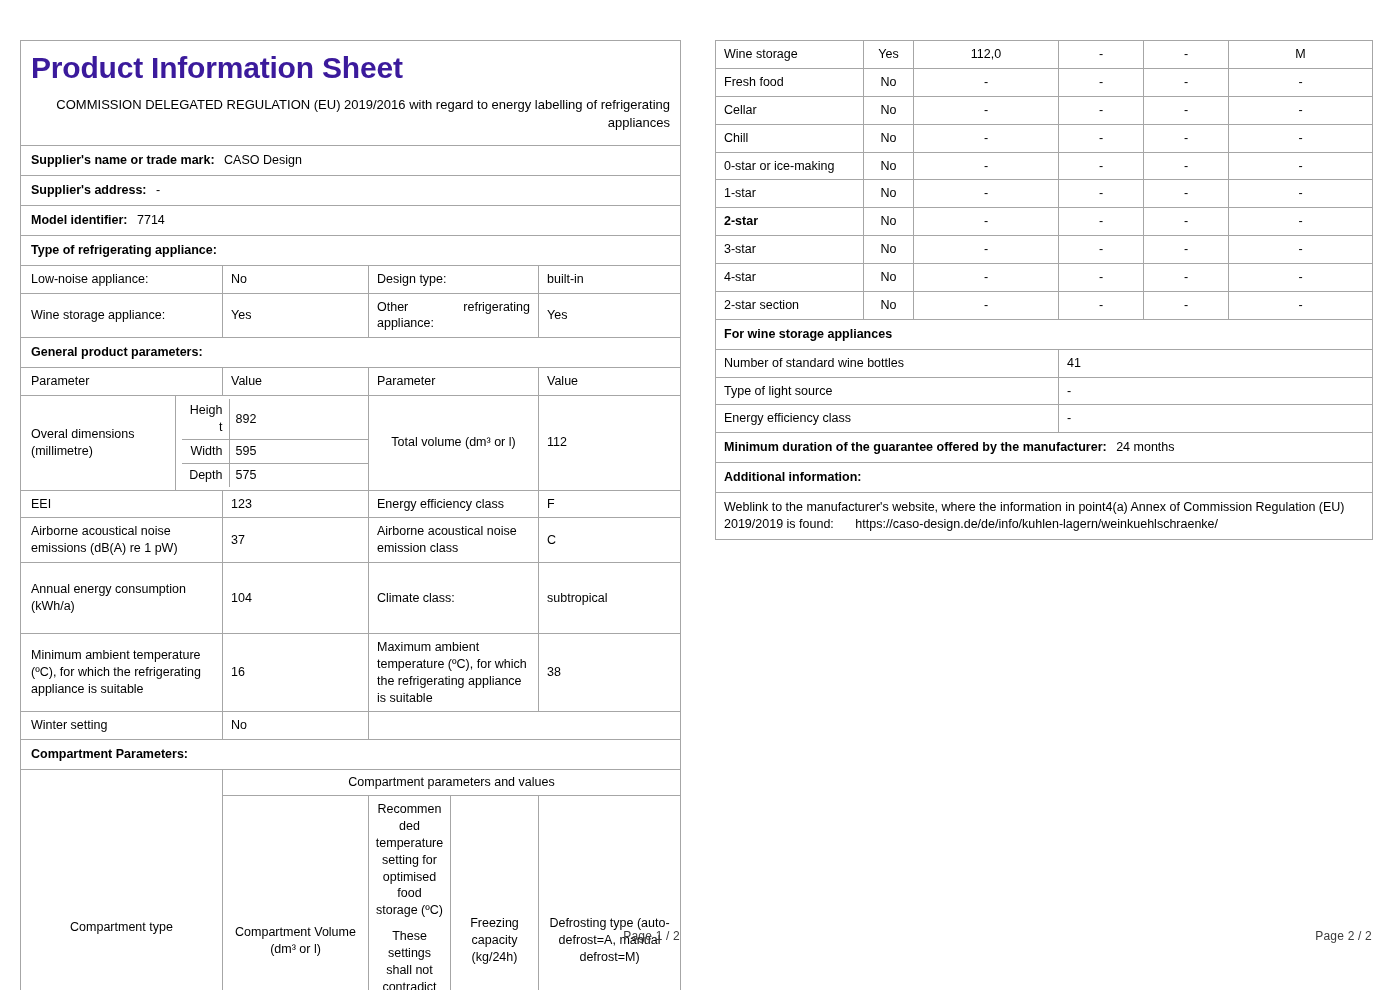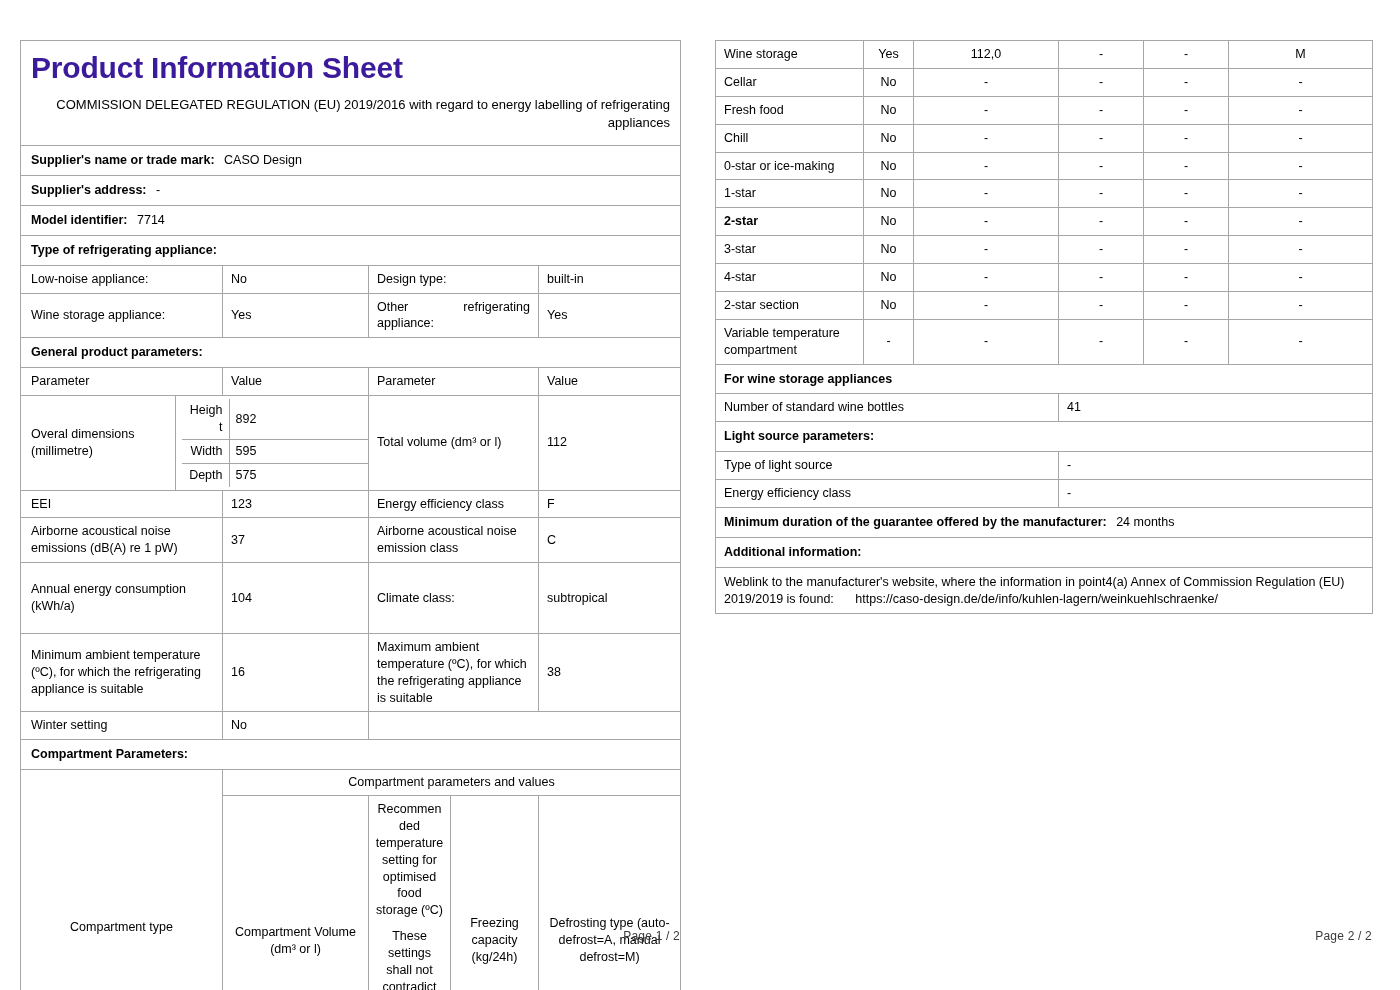--- a/index.html
+++ b/index.html
@@ -196,21 +196,21 @@
               <td style="text-align:right;">Width</td>
               <td>595</td>
             </tr>
             <tr>
               <td style="text-align:right;margin-left:46px;">Depth</td>
               <td>575</td>
             </tr>
           </tbody>
               </table>
         </td>
-        <td colspan="2" style="padding:5px 8px;">Total volume (dm³ or l)</td>
+        <td colspan="2" style="padding:5px 8px;text-align:center;">Total volume (dm³ or l)</td>
         <td style="padding:5px 8px;">112</td>
       </tr>
 
       <tr>
         <td colspan="2" style="padding:5px 10px;">EEI</td>
         <td style="padding:5px 8px;">123</td>
         <td colspan="2" style="padding:5px 8px;">Energy efficiency class</td>
         <td style="padding:5px 8px;">F</td>
       </tr>
 
@@ -280,38 +280,38 @@
           <tr>
         <td style="padding:5px 8px;">Wine storage</td>
         <td class="center" style="padding:5px 4px;">Yes</td>
         <td class="center" style="padding:5px 4px;">112,0</td>
         <td class="center" style="padding:5px 4px;">-</td>
         <td class="center" style="padding:5px 4px;">-</td>
         <td class="center" style="padding:5px 4px;">M</td>
       </tr>
 
       <tr>
+        <td style="padding:5px 8px;">Fresh food</td>
+        <td class="center" style="padding:5px 4px;">No</td>
+        <td class="center" style="padding:5px 4px;">-</td>
+        <td class="center" style="padding:5px 4px;">-</td>
+        <td class="center" style="padding:5px 4px;">-</td>
+        <td class="center" style="padding:5px 4px;">-</td>
+      </tr>
+
+      <tr>
         <td style="padding:5px 8px;">Cellar</td>
         <td class="center" style="padding:5px 4px;">No</td>
         <td class="center" style="padding:5px 4px;">-</td>
         <td class="center" style="padding:5px 4px;">-</td>
         <td class="center" style="padding:5px 4px;">-</td>
         <td class="center" style="padding:5px 4px;">-</td>
       </tr>
 
       <tr>
-        <td style="padding:5px 8px;">Fresh food</td>
-        <td class="center" style="padding:5px 4px;">No</td>
-        <td class="center" style="padding:5px 4px;">-</td>
-        <td class="center" style="padding:5px 4px;">-</td>
-        <td class="center" style="padding:5px 4px;">-</td>
-        <td class="center" style="padding:5px 4px;">-</td>
-      </tr>
-
-      <tr>
         <td style="padding:5px 8px;">Chill</td>
         <td class="center" style="padding:5px 4px;">No</td>
         <td class="center" style="padding:5px 4px;">-</td>
         <td class="center" style="padding:5px 4px;">-</td>
         <td class="center" style="padding:5px 4px;">-</td>
         <td class="center" style="padding:5px 4px;">-</td>
       </tr>
 
       <tr>
         <td style="padding:5px 8px;">0-star or ice-making</td>
@@ -360,41 +360,30 @@
 
       <tr>
         <td style="padding:5px 8px;">2-star section</td>
         <td class="center" style="padding:5px 4px;">No</td>
         <td class="center" style="padding:5px 4px;">-</td>
         <td class="center" style="padding:5px 4px;">-</td>
         <td class="center" style="padding:5px 4px;">-</td>
         <td class="center" style="padding:5px 4px;">-</td>
       </tr>
 
-      <tr>
-        <td class="tallcell" style="padding:5px 8px;">Variable temperature compartment</td>
-        <td class="center" style="padding:5px 4px;">-</td>
-        <td class="center" style="padding:5px 4px;">-</td>
-        <td class="center" style="padding:5px 4px;">-</td>
-        <td class="center" style="padding:5px 4px;">-</td>
-        <td class="center" style="padding:5px 4px;">-</td>
-      </tr>
 
       <tr>
         <td colspan="6" class="bold" style="padding:6px 8px;">For wine storage appliances</td>
       </tr>
 
       <tr>
         <td colspan="3" style="padding:5px 8px;">Number of standard wine bottles</td>
         <td colspan="3" style="padding:5px 8px;">41</td>
       </tr>
 
-      <tr>
-        <td colspan="6" class="bold" style="padding:6px 8px;">Light source parameters:</td>
-      </tr>
 
       <tr>
         <td colspan="3" style="padding:5px 8px;">Type of light source</td>
         <td colspan="3" style="padding:5px 8px;">-</td>
       </tr>
 
       <tr>
         <td colspan="3" style="padding:5px 8px;">Energy efficiency class</td>
         <td colspan="3" style="padding:5px 8px;">-</td>
       </tr>

